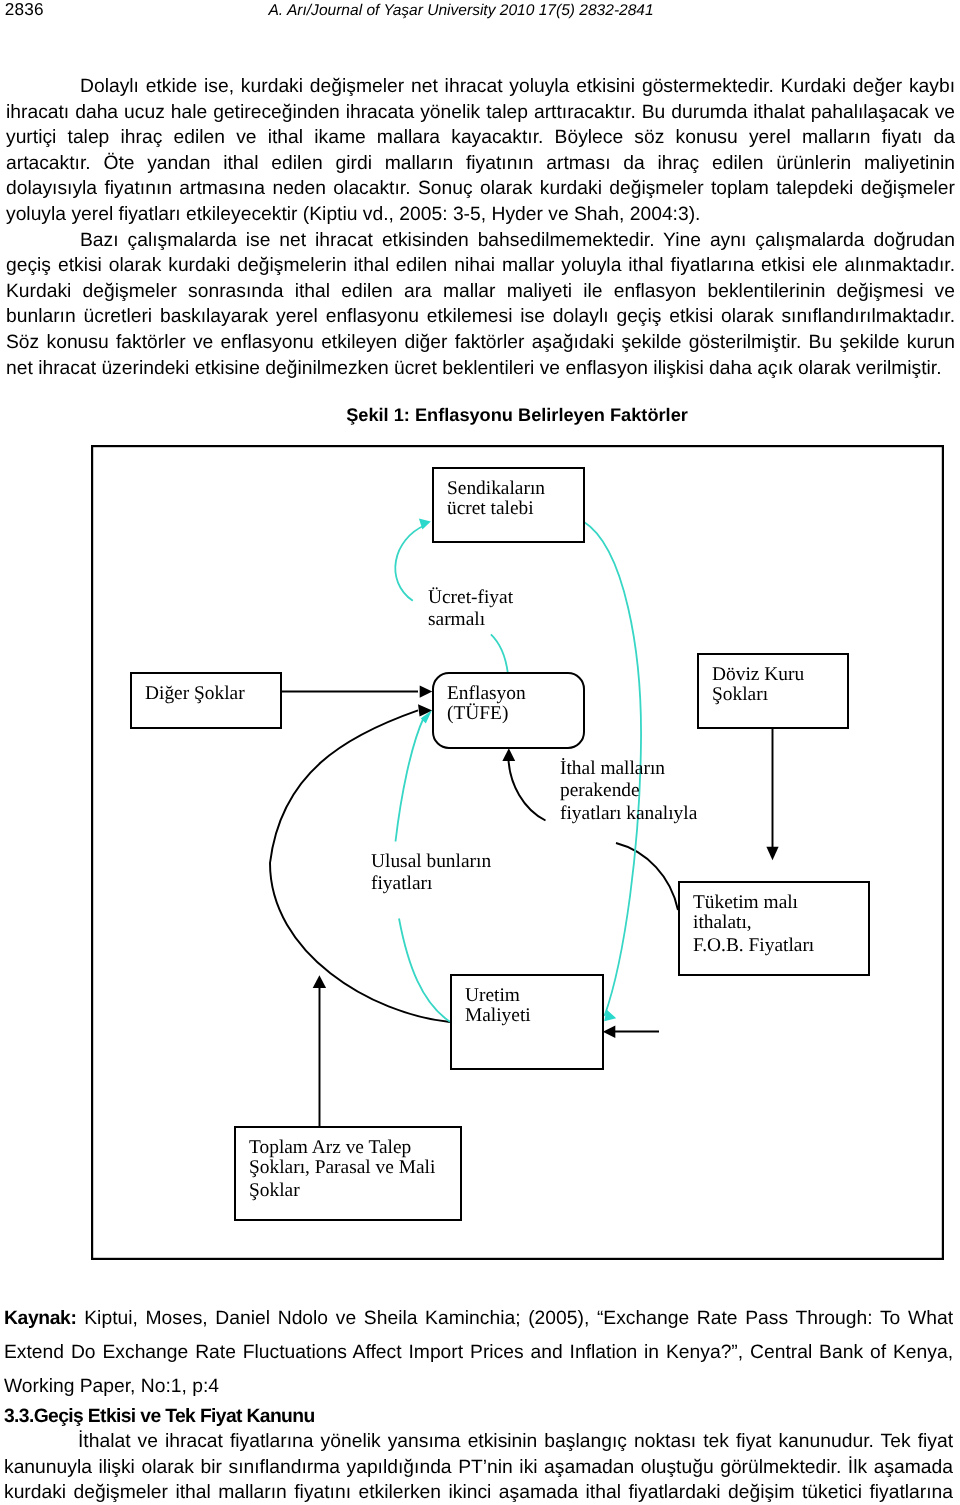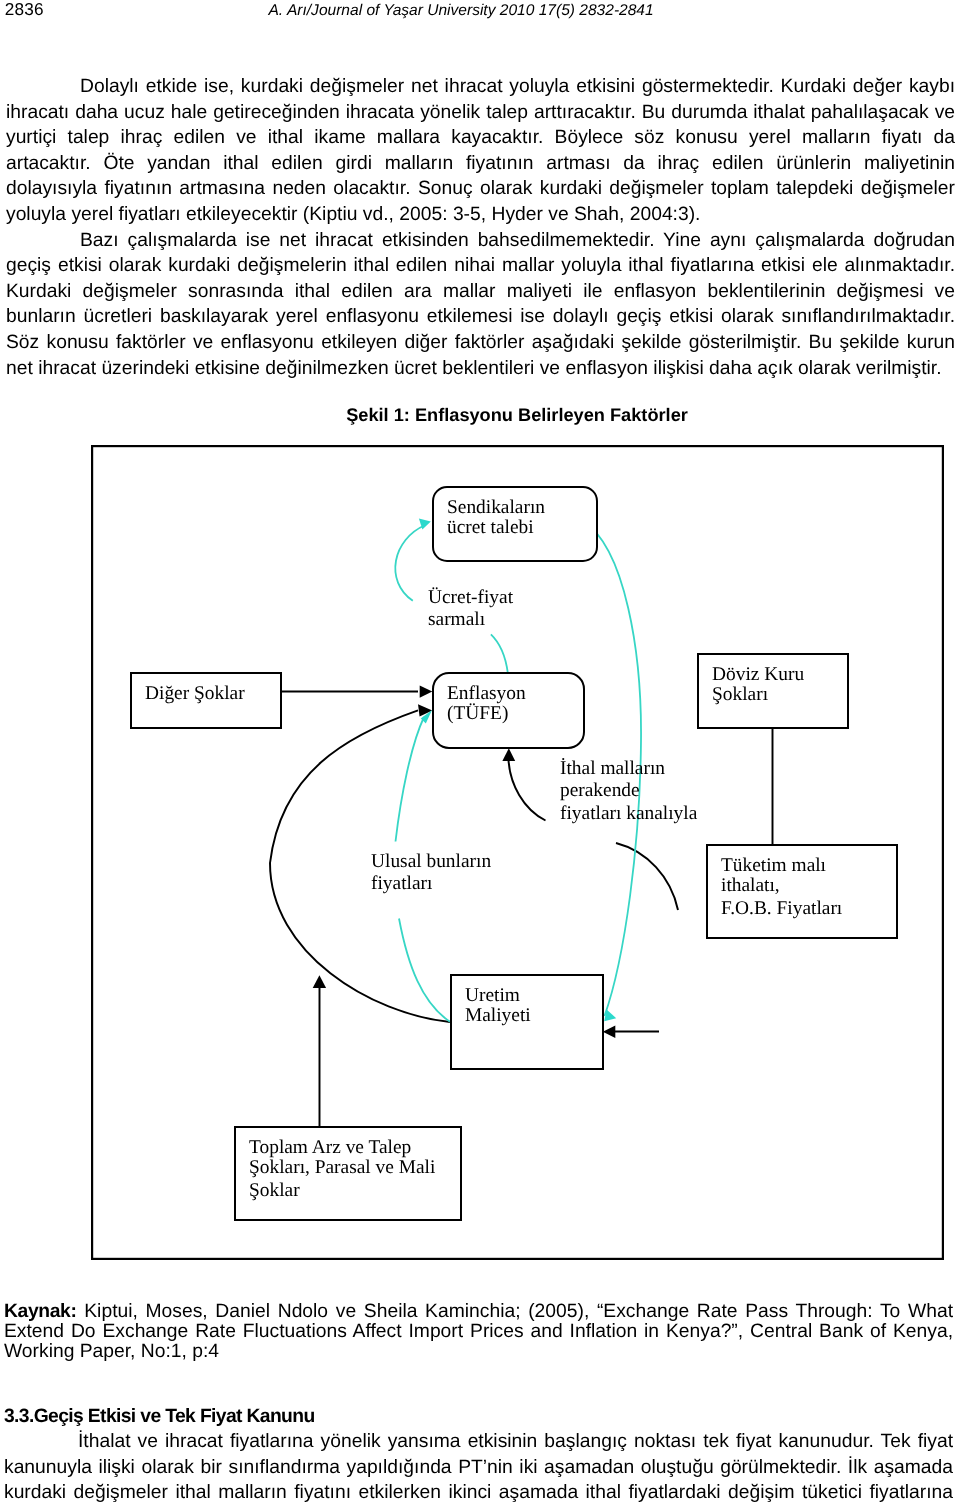--- a/index.html
+++ b/index.html
@@ -26,21 +26,21 @@
   .figsvg{position:absolute;left:0;top:0;}
 
   
   .dbox{position:absolute;border:2px solid #000;box-sizing:border-box;background:#fff;
         font-family:"Liberation Serif",serif;font-size:19.4px;line-height:22.3px;}
   .dbox .t{position:absolute;left:13px;top:8.5px;white-space:nowrap;}
   .dlbl{position:absolute;font-family:"Liberation Serif",serif;font-size:19.4px;
         line-height:22.3px;white-space:nowrap;}
 
   
-  .kaynak{position:absolute;left:4px;top:1302px;width:949px;font-size:19.3px;line-height:20px;text-align:justify;}
+  .kaynak{position:absolute;left:4px;top:1302px;width:949px;font-size:19.3px;line-height:34px;text-align:justify;}
   .kaynak b{font-weight:bold;letter-spacing:-0.35px;}
   .sechead{position:absolute;left:4px;top:1405.5px;font-size:19.3px;font-weight:bold;letter-spacing:-0.62px;}
   .lastpara{position:absolute;left:4px;top:1429.3px;width:949px;font-size:19.3px;line-height:25.6px;text-align:justify;text-align-last:justify;}
 </style>
 </head>
 <body>
 
 <div class="page">
 
   <div class="pgnum">2836</div>
@@ -93,36 +93,36 @@
 
         <path d="M308,473.5 C317,521 331,558 359,576.8"></path>
       </g>
       <g fill="#2bd9cc">
         <polygon points="339.8,76.4 327.9,73.6 331.4,84.4"></polygon>
         <polygon points="513.2,576.3 515.6,564.6 525.2,573.2"></polygon>
         <polygon points="341.0,265.0 329.8,273.4 334.8,278.4"></polygon>
       </g>
     </svg>
 
-    <div class="dbox" style="left:341px;top:41px;width:166px;height:76px;border-radius:15px;">
+    <div class="dbox" style="left:341px;top:22px;width:153px;height:76px;">
       <div class="t">Sendikaların</div>
       <div class="t" style="top:29.3px">ücret talebi</div>
     </div>
     <div class="dbox" style="left:39px;top:227px;width:152px;height:57px;text-align:center;">
       <div class="t">Diğer Şoklar</div>
     </div>
     <div class="dbox" style="left:341px;top:227px;width:153px;height:77px;border-radius:17px;">
       <div class="t">Enflasyon</div>
       <div class="t" style="top:29.3px">(TÜFE)</div>
     </div>
     <div class="dbox" style="left:606px;top:208px;width:152px;height:76px;padding-left:48px;">
       <div class="t">Döviz Kuru</div>
       <div class="t" style="top:29.3px">Şokları</div>
     </div>
-    <div class="dbox" style="left:587px;top:399px;width:192px;height:95px;margin-left:28px;">
+    <div class="dbox" style="left:587px;top:436px;width:192px;height:95px;">
       <div class="t">Tüketim malı</div>
       <div class="t" style="top:29.3px">ithalatı,</div>
       <div class="t" style="top:51.6px">F.O.B. Fiyatları</div>
     </div>
     <div class="dbox" style="left:359px;top:529px;width:154px;height:96px;">
       <div class="t">Uretim</div>
       <div class="t" style="top:29.3px">Maliyeti</div>
     </div>
     <div class="dbox" style="left:95px;top:681px;width:228px;height:95px;margin-left:48px;">
       <div class="t">Toplam Arz ve Talep</div>

